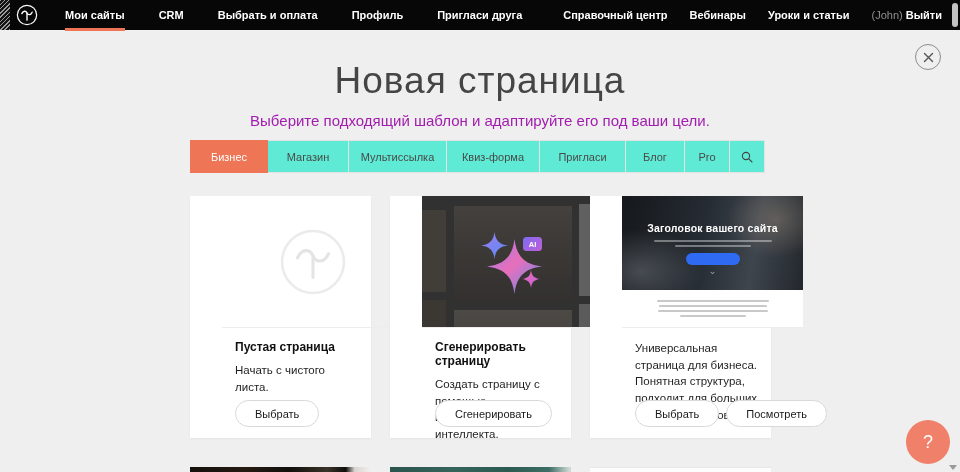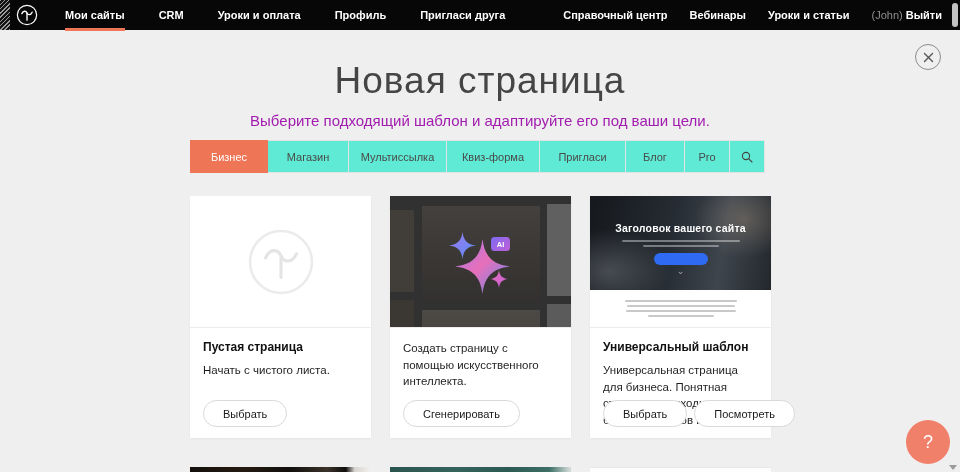--- a/index.html
+++ b/index.html
@@ -35,21 +35,21 @@
 
   
   .tabs { position:absolute; top:140px; left:190px; width:581px; height:33px; display:flex; }
   .tab { background:#5eead4; border:1px solid #e2e2e2; margin-left:-1px; display:flex; align-items:center; justify-content:center;
     font-size:11px; color:#4a4a4a; cursor:pointer; }
   .tab:first-child { margin-left:0; }
   .tab.active { background:#ef7557; border-color:#ef7557; color:#fff; z-index:2; }
   .tab-search svg { display:block; }
 
   
-  .card { position:absolute; top:196px; width:181px; height:242px; background:#fff; box-shadow:0 1px 2px rgba(0,0,0,0.05); }
+  .card { position:absolute; top:196px; width:181px; height:242px; background:#fff; box-shadow:0 1px 2px rgba(0,0,0,0.05);padding-left:32px; }
   .card1 { left:190px; } .card2 { left:390px; } .card3 { left:590px; }
   .card-img { position:relative; width:181px; height:132px; border-bottom:1px solid #ededed; overflow:hidden; }
   .card-body { position:relative; height:109px; padding:12px 13px 0; }
   .card-title { font-size:12px; font-weight:700; color:#111; margin-bottom:8px; }
   .card-desc { font-size:11.5px; color:#1f1f1f; line-height:1.45; }
   .card-actions { position:absolute; left:13px; bottom:10px; display:flex; gap:7px; }
   .pill-btn { height:27px; padding:0 19px; border-radius:15px; border:1px solid #d9d9d9; background:#fff;
     font-size:11px; color:#1a1a1a; font-family:"Liberation Sans",sans-serif; cursor:pointer; white-space:nowrap; }
 
   
@@ -99,21 +99,21 @@
   <div class="nav-logo">
     <svg viewBox="0 0 64 64" width="22" height="22">
       <circle cx="32" cy="32" r="28" fill="none" stroke="#ffffff" stroke-width="3.5"></circle>
       <path d="M17 28 C21 19 29 19 32 26 C35 33 43 33 47 24" fill="none" stroke="#ffffff" stroke-width="4" stroke-linecap="round"></path>
       <path d="M32 27 L32 47" fill="none" stroke="#ffffff" stroke-width="4" stroke-linecap="round"></path>
     </svg>
   </div>
   <div class="nav-menu">
     <div class="nav-item active">Мои сайты</div>
     <div class="nav-item">CRM</div>
-    <div class="nav-item">Уроки и оплата</div>
+    <div class="nav-item">Выбрать и оплата</div>
     <div class="nav-item">Профиль</div>
     <div class="nav-item">Пригласи друга</div>
   </div>
   <div class="nav-right">
     <div class="nav-item">Справочный центр</div>
     <div class="nav-item">Вебинары</div>
     <div class="nav-item">Уроки и статьи</div>
     <div class="nav-user">
       <span class="uname">(John)</span>
       <span>Выйти</span>
@@ -207,20 +207,21 @@
           <linearGradient id="g3" x1="0" y1="0" x2="1" y2="1">
         <stop offset="0" stop-color="#e86fb9"></stop>
             <stop offset="1" stop-color="#c75fd8"></stop>
       </linearGradient>
         </defs>
       <path d="M50 0 C54 32 68 46 100 50 C68 54 54 68 50 100 C46 68 32 54 0 50 C32 46 46 32 50 0 Z" fill="url(#g3)"></path>
     </svg>
     <div class="ai-badge">AI</div>
   </div>
   <div class="card-body">
+    <div class="card-title">Сгенерировать страницу</div>
     <div class="card-desc">Создать страницу с помощью искусственного интеллекта.</div>
     <div class="card-actions">
       <button class="pill-btn">Сгенерировать</button>
     </div>
   </div>
 </div>
 
 <div class="card card3">
   <div class="card-img">
     <div class="hero">
@@ -231,21 +232,20 @@
       <div class="hero-chevron">⌄</div>
     </div>
     <div class="preview-text">
       <div class="ptext-line" style="top:10px;width:112px"></div>
       <div class="ptext-line" style="top:15px;width:108px"></div>
       <div class="ptext-line" style="top:20px;width:110px"></div>
       <div class="ptext-line" style="top:25px;width:66px"></div>
     </div>
   </div>
   <div class="card-body">
-    <div class="card-title">Универсальный шаблон</div>
     <div class="card-desc">Универсальная страница для бизнеса. Понятная структура, подходит для больших текстов и списков.</div>
     <div class="card-actions">
       <button class="pill-btn">Выбрать</button>
       <button class="pill-btn">Посмотреть</button>
     </div>
   </div>
 </div>
 
 <div class="card-row2 row2-a"></div>
 <div class="card-row2 row2-b"></div>

